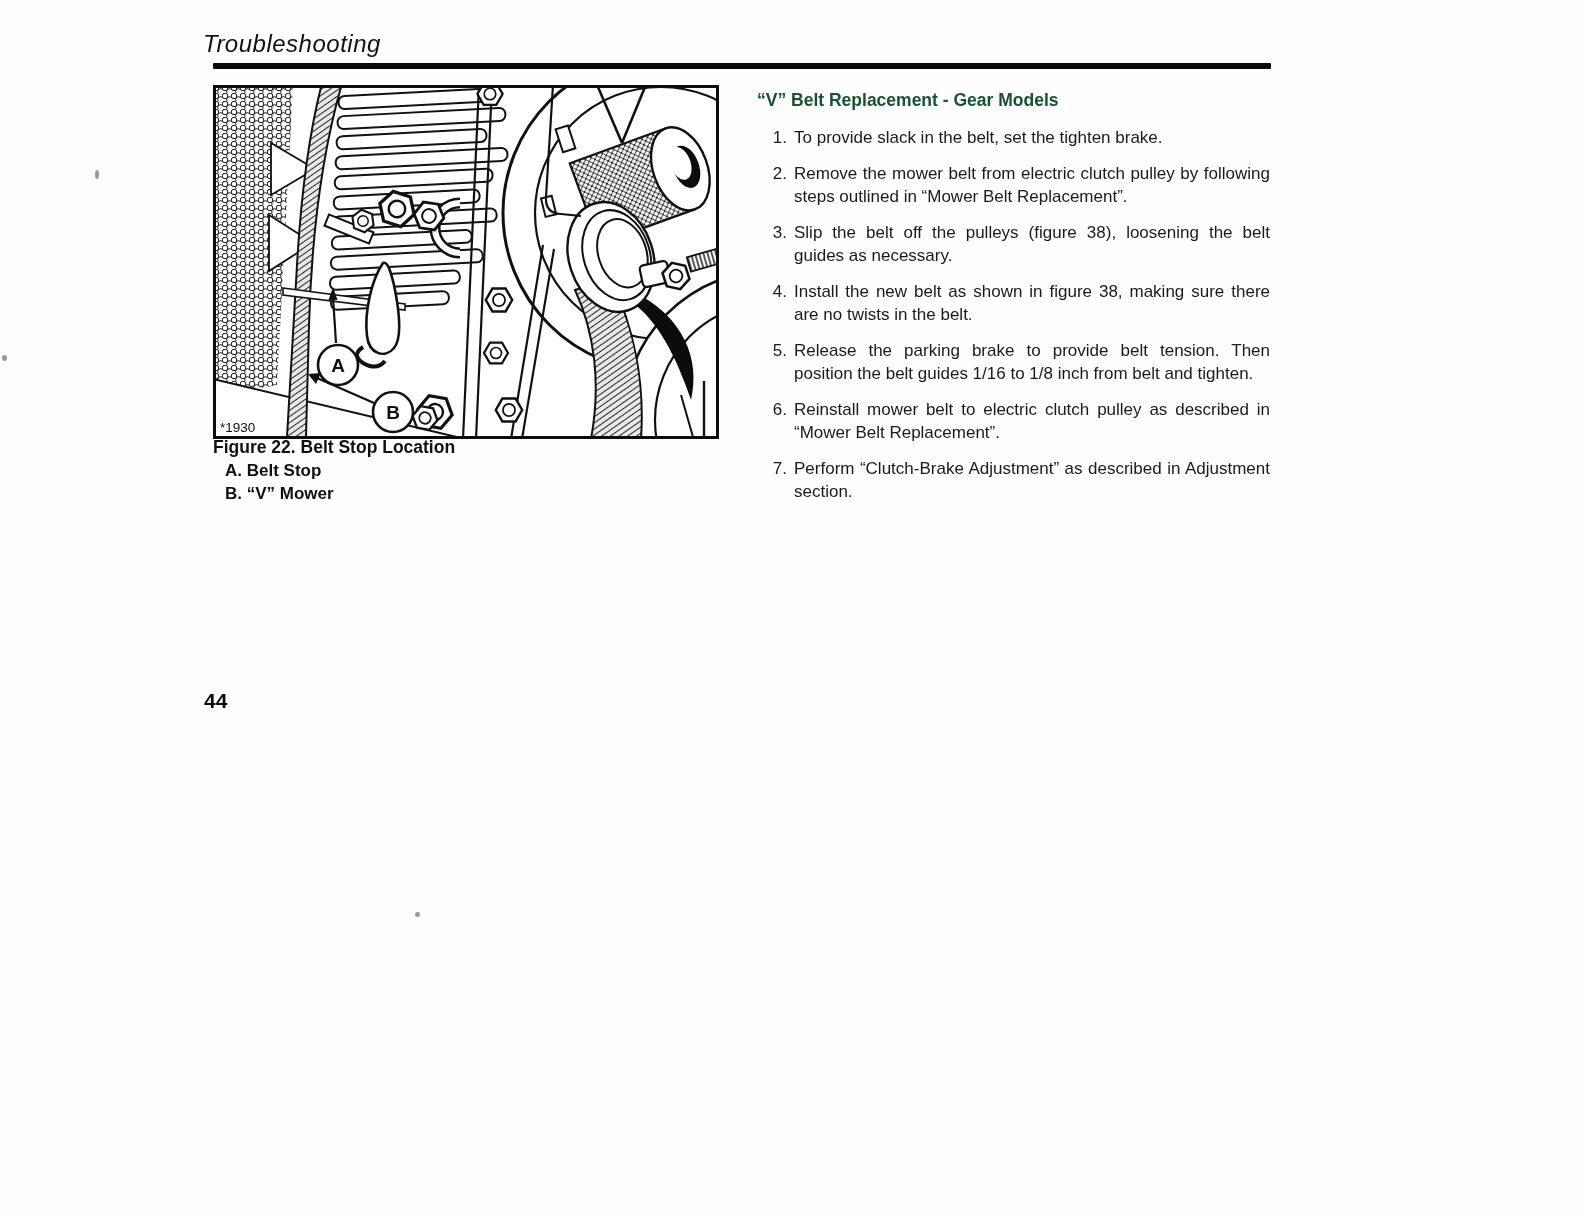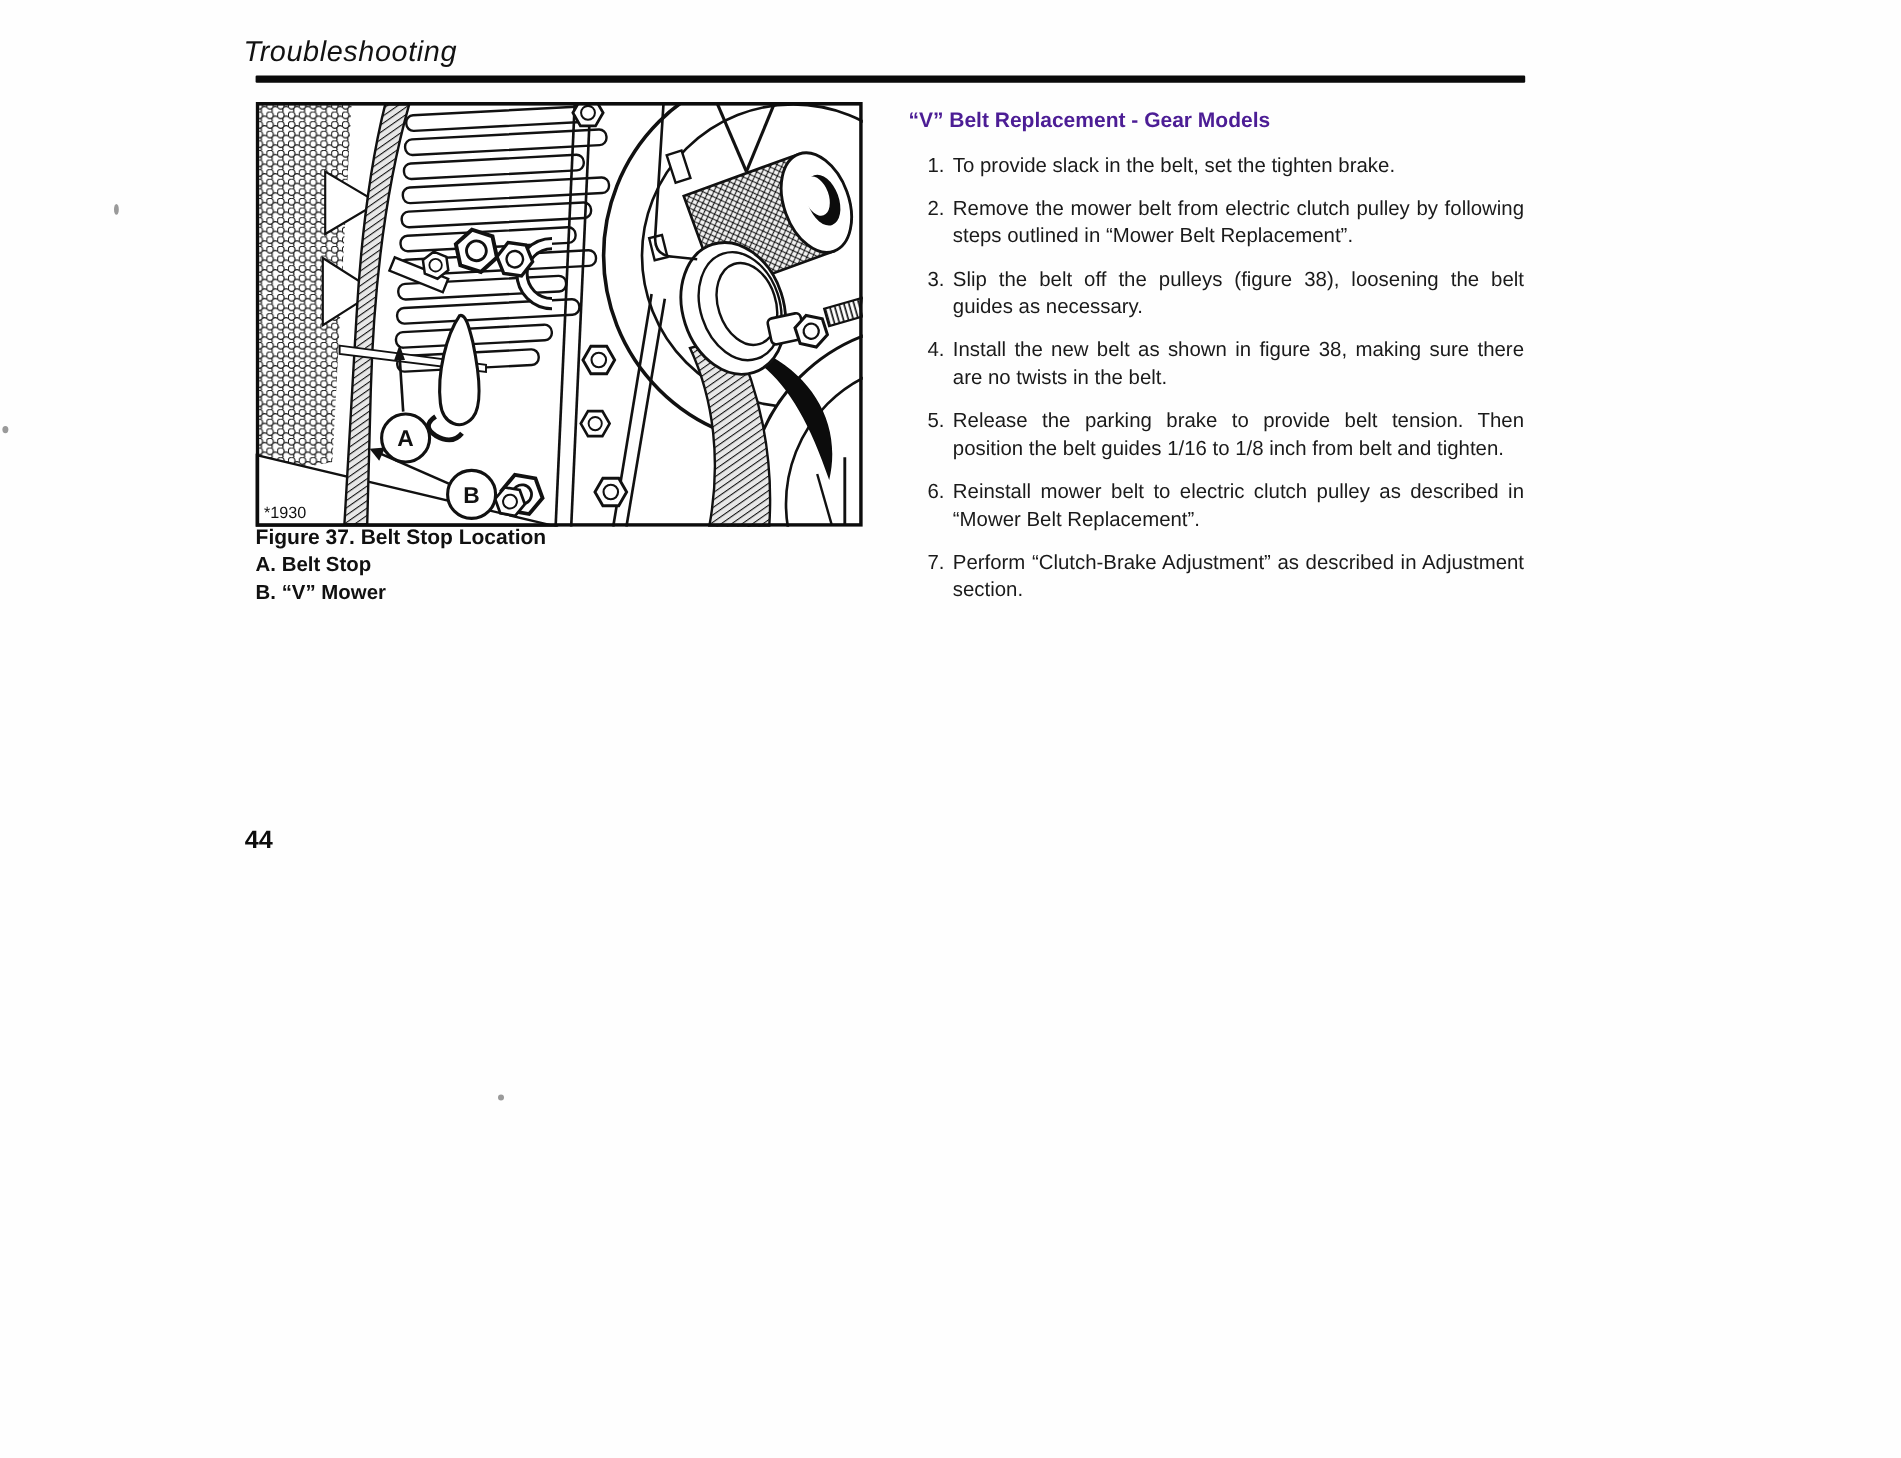--- a/index.html
+++ b/index.html
@@ -21,26 +21,26 @@
   }
   .figure-box{
     position:absolute;left:213px;top:85px;width:506px;height:354px;
   }
   .figure-box svg{display:block;width:506px;height:354px;}
   .figure-caption{
     position:absolute;left:213px;top:436px;width:520px;
     font-weight:bold;font-size:17.5px;line-height:23px;color:#101010;
   }
   .figure-legend{font-size:17px;}
-  .figure-legend div{line-height:23px;}
+  .figure-legend div{line-height:23px;margin-left:12px;}
   .right-col{
     position:absolute;left:757px;top:89px;width:513px;
   }
   .section-heading{
-    font-weight:bold;font-size:17.5px;line-height:22px;color:#4c1d95;
+    font-weight:bold;font-size:17.5px;line-height:22px;color:#14532d;
     margin:0 0 15px 0;
   }
   .steps{margin:0;padding:0;list-style:none;}
   .steps li{
     display:flex;margin:0 0 13px 0;
     font-size:17px;line-height:23px;color:#1a1a1a;
   }
   .steps .num{flex:none;width:30px;text-align:right;padding-right:7px;}
   .steps .txt{flex:1;text-align:justify;}
   .page-number{
@@ -195,21 +195,21 @@
         <text x="180" y="334" text-anchor="middle" font-size="19" font-weight="bold" font-family="Liberation Sans, sans-serif" fill="#111">B</text>
       </g>
 
       <text x="7" y="347" font-size="13.5" font-family="Liberation Sans, sans-serif" fill="#111">*1930</text>
 
       <rect x="1.5" y="1.5" width="503" height="351" fill="none" stroke="#0c0c0c" stroke-width="3"></rect>
     </svg>
   </div>
 
   <div class="figure-caption">
-    <div>Figure 37. Belt Stop Location</div>
+    <div>Figure 22. Belt Stop Location</div>
     <div class="figure-legend">
       <div>A. Belt Stop</div>
       <div>B. “V” Mower</div>
     </div>
   </div>
 
   <div class="right-col">
     <h2 class="section-heading">“V” Belt Replacement - Gear Models</h2>
     <ol class="steps">
       <li>

